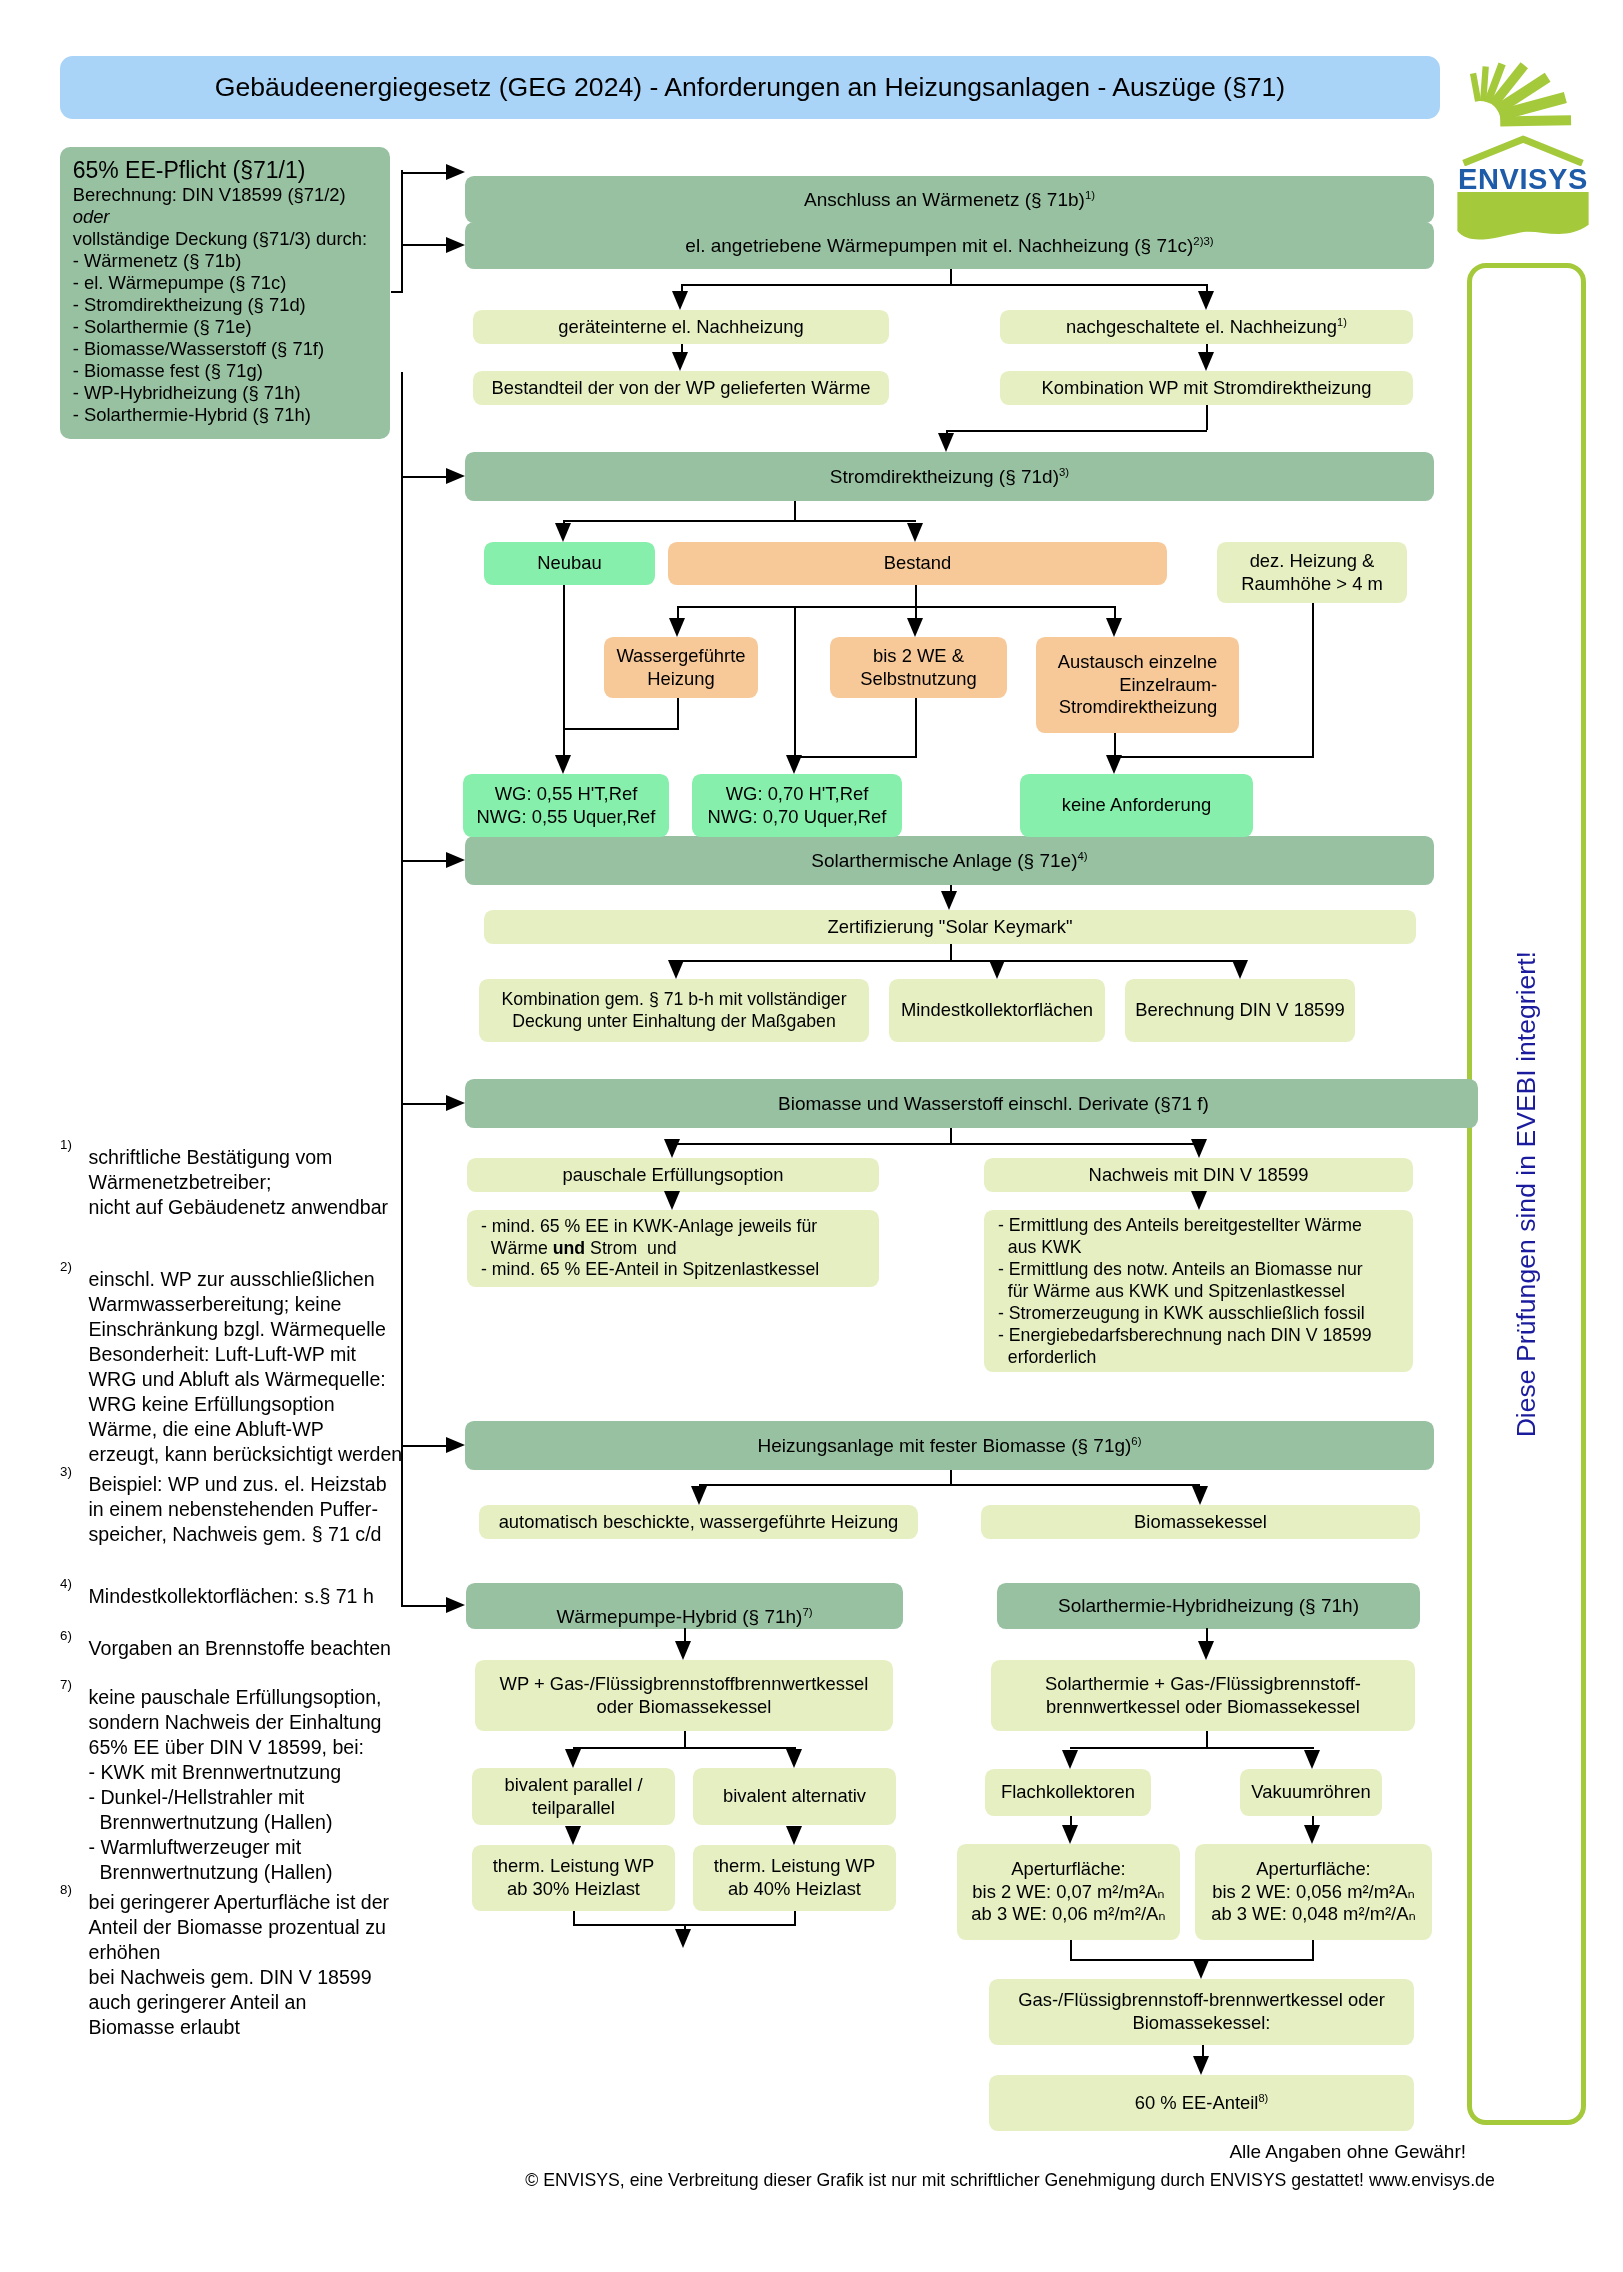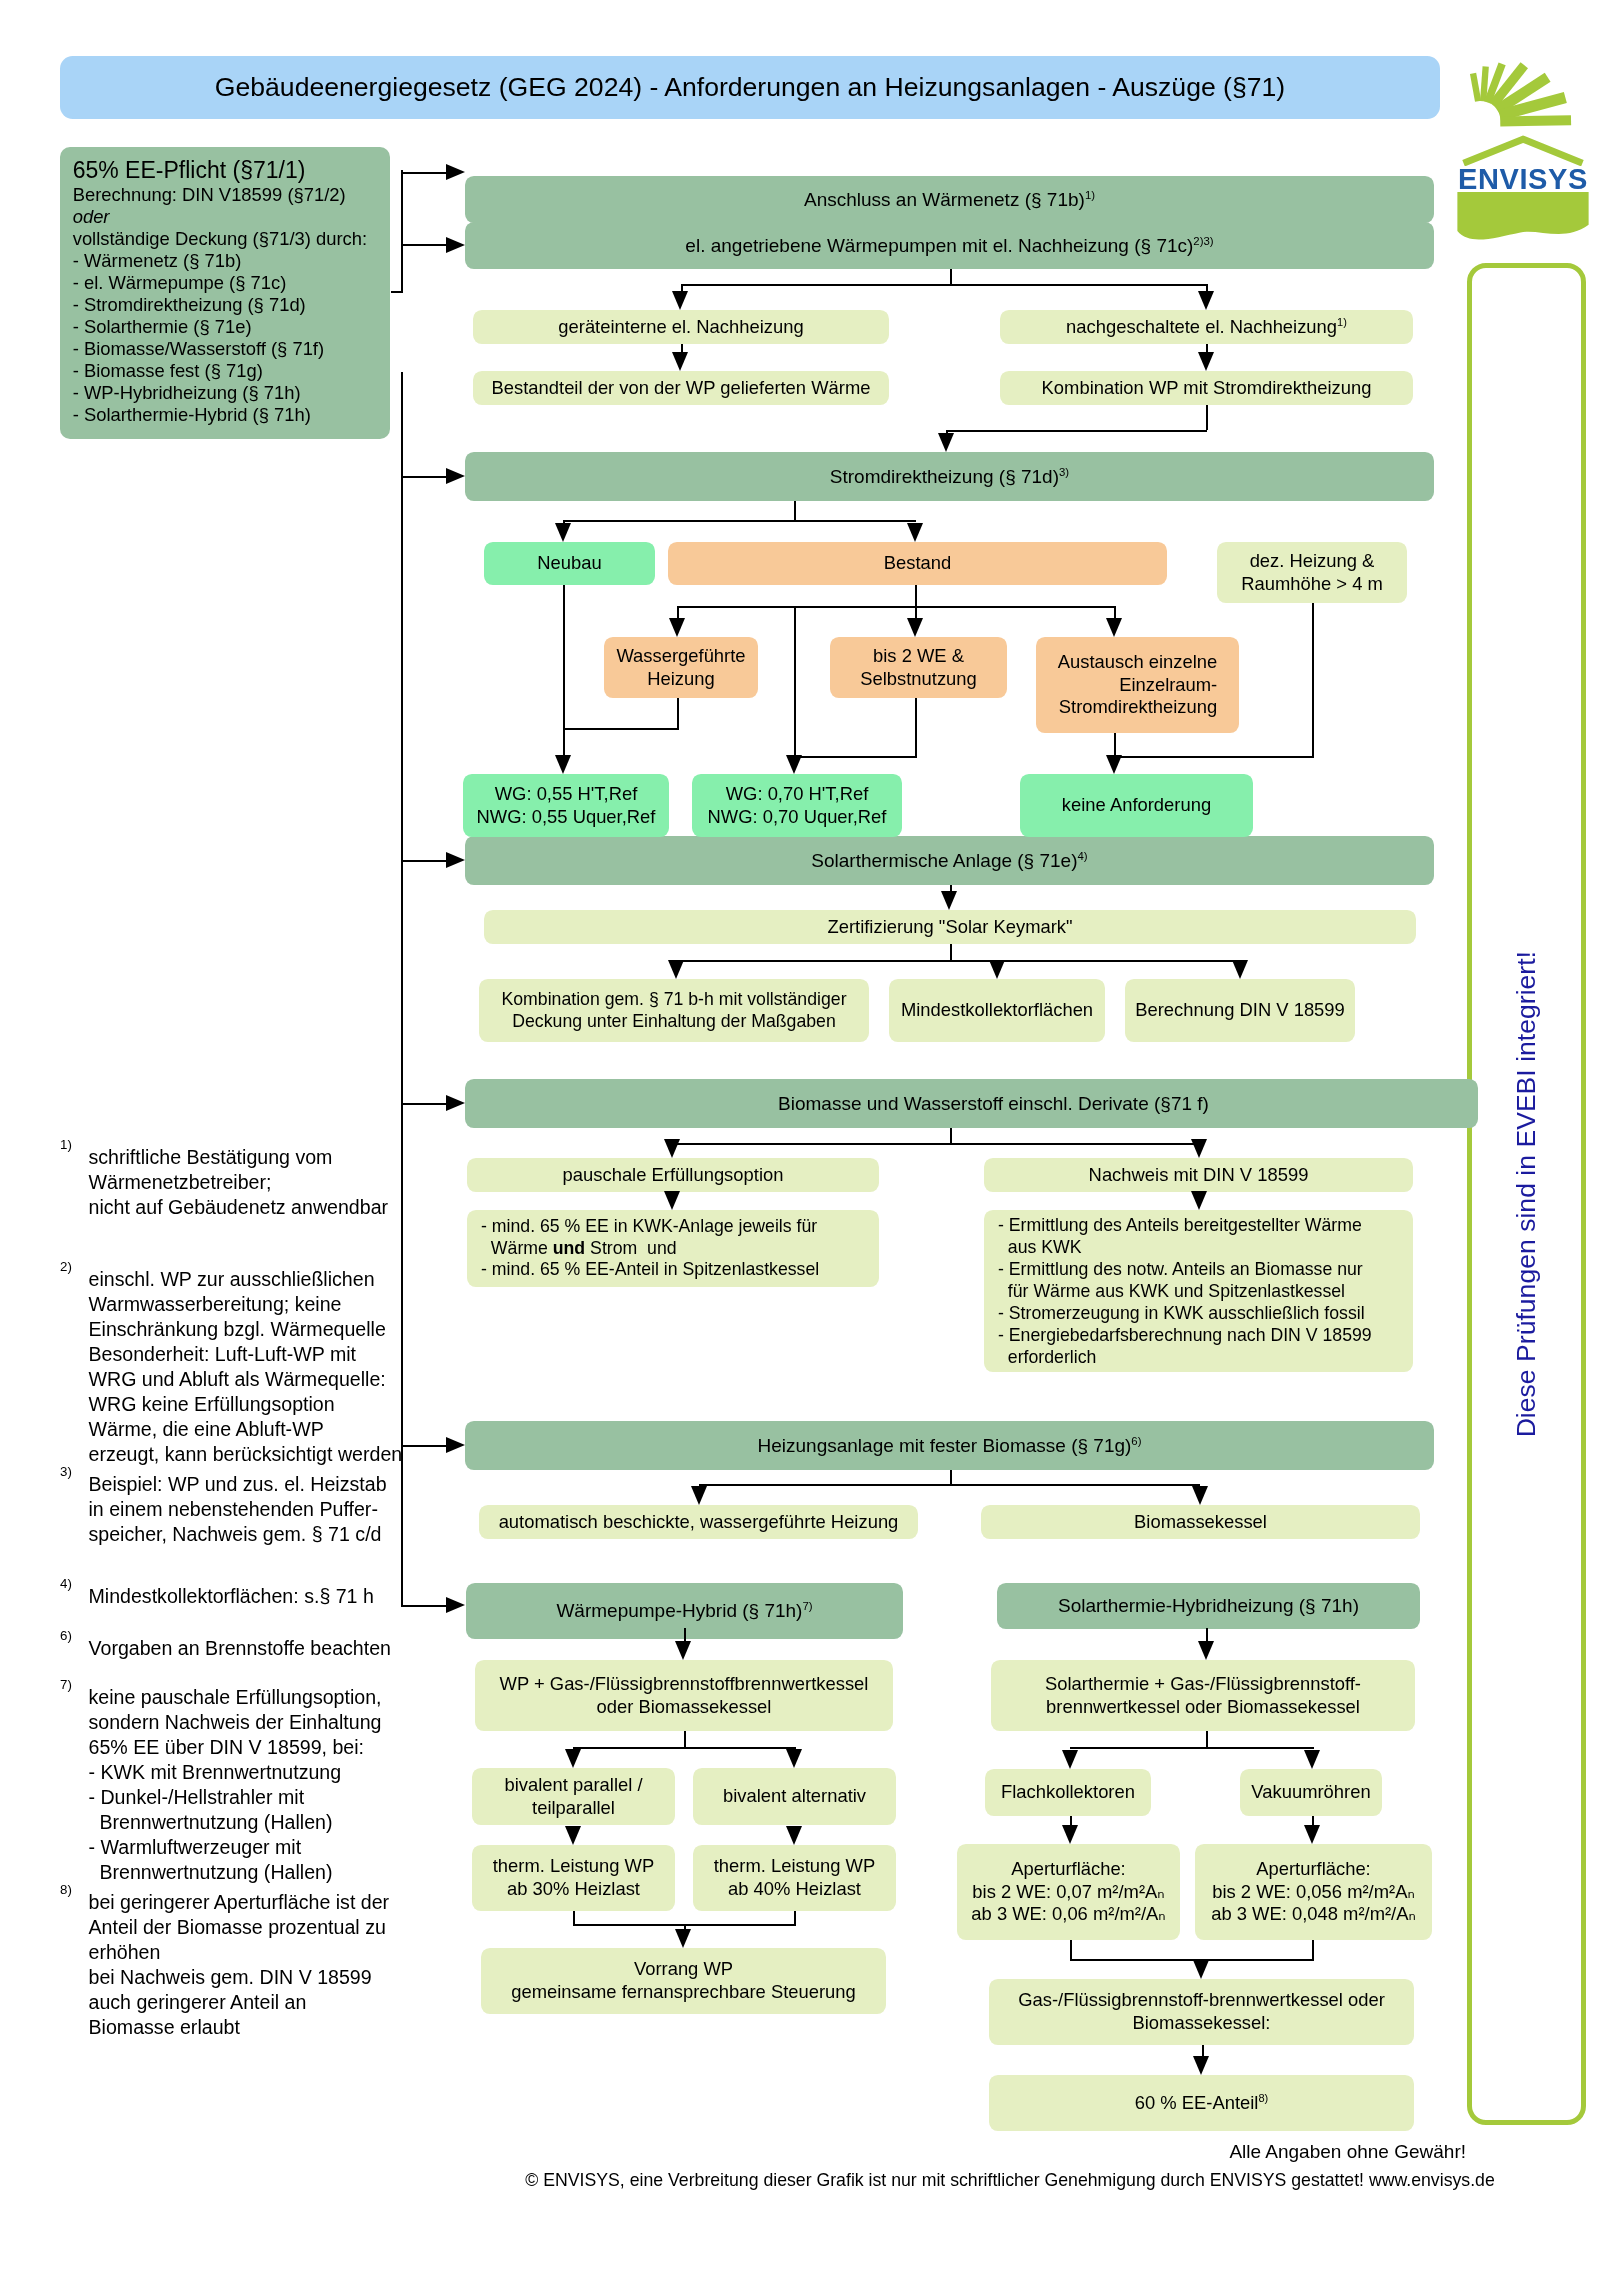--- a/index.html
+++ b/index.html
@@ -96,21 +96,21 @@
   </div>
   <div class="box green hdr" style="left:465px;top:836px;width:969px;height:49px;">
     <span><span>Solarthermische Anlage (§ 71e)</span><sup>4)</sup></span>
   </div>
   <div class="box green hdr" style="left:465px;top:1079px;width:969px;height:49px;padding-left:44px;">
     <span><span>Biomasse und Wasserstoff einschl. Derivate (§71 f)</span></span>
   </div>
   <div class="box green hdr" style="left:465px;top:1421px;width:969px;height:49px;">
     <span><span>Heizungsanlage mit fester Biomasse (§ 71g)</span><sup>6)</sup></span>
   </div>
-  <div class="box green hdr" style="left:466px;top:1583px;width:437px;height:56px;">
+  <div class="box green hdr" style="left:466px;top:1583px;width:437px;height:46px;align-items:flex-end;">
     <span><span>Wärmepumpe-Hybrid (§ 71h)</span><sup>7)</sup></span>
   </div>
   <div class="box green hdr" style="left:997px;top:1583px;width:423px;height:46px;">
     <span><span>Solarthermie-Hybridheizung (§ 71h)</span></span>
   </div>
 
   <div class="box lite" style="left:473px;top:310px;width:416px;height:34px;">
       <span>geräteinterne el. Nachheizung</span>
     </div>
   <div class="box lite" style="left:1000px;top:310px;width:413px;height:34px;">
@@ -190,22 +190,20 @@
 oder Biomassekessel</span></div>
   <div class="box lite pre" style="left:472px;top:1768px;width:203px;height:57px;"><span class="pre">bivalent parallel /
 teilparallel</span></div>
   <div class="box lite" style="left:693px;top:1768px;width:203px;height:57px;">
       <span>bivalent alternativ</span>
     </div>
   <div class="box lite pre" style="left:472px;top:1845px;width:203px;height:66px;"><span class="pre">therm. Leistung WP
 ab 30% Heizlast</span></div>
   <div class="box lite pre" style="left:693px;top:1845px;width:203px;height:66px;"><span class="pre">therm. Leistung WP
 ab 40% Heizlast</span></div>
-  <div class="box lite pre" style="left:481px;top:1948px;width:405px;height:66px;"><span class="pre">Vorrang WP
-gemeinsame fernansprechbare Steuerung</span></div>
 
   <div class="box lite pre" style="left:991px;top:1660px;width:424px;height:71px;"><span class="pre">Solarthermie + Gas-/Flüssigbrennstoff-
 brennwertkessel oder Biomassekessel</span></div>
   <div class="box lite" style="left:985px;top:1769px;width:166px;height:47px;">
       <span>Flachkollektoren</span>
     </div>
   <div class="box lite" style="left:1240px;top:1769px;width:142px;height:47px;">
       <span>Vakuumröhren</span>
     </div>
   <div class="box lite pre" style="left:957px;top:1844px;width:223px;height:96px;"><span class="pre">Aperturfläche:

